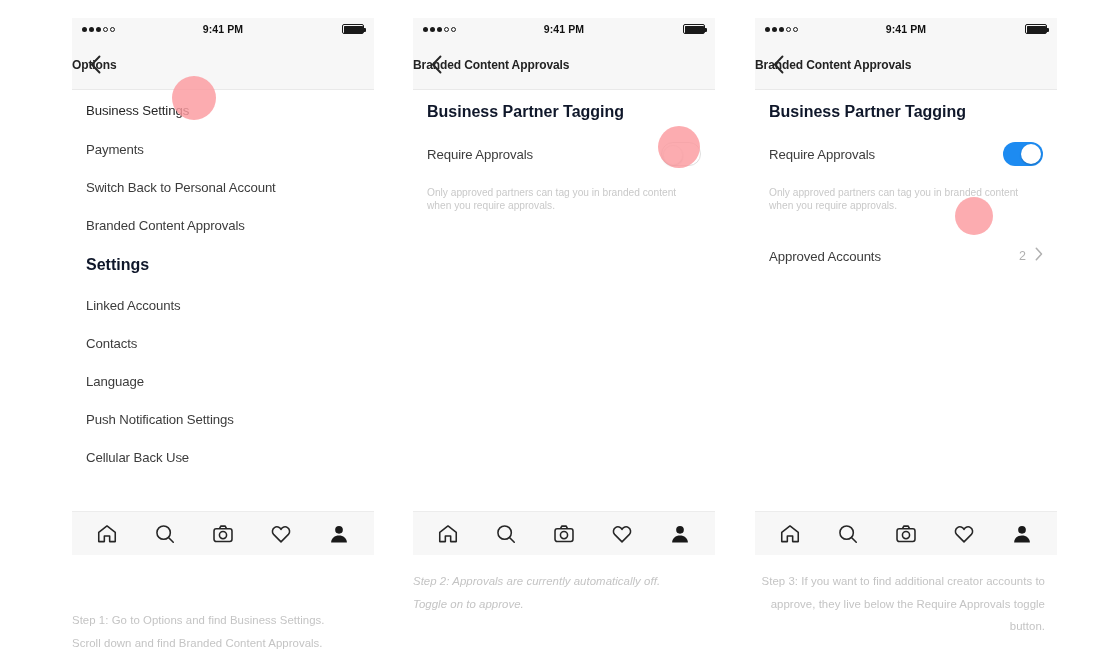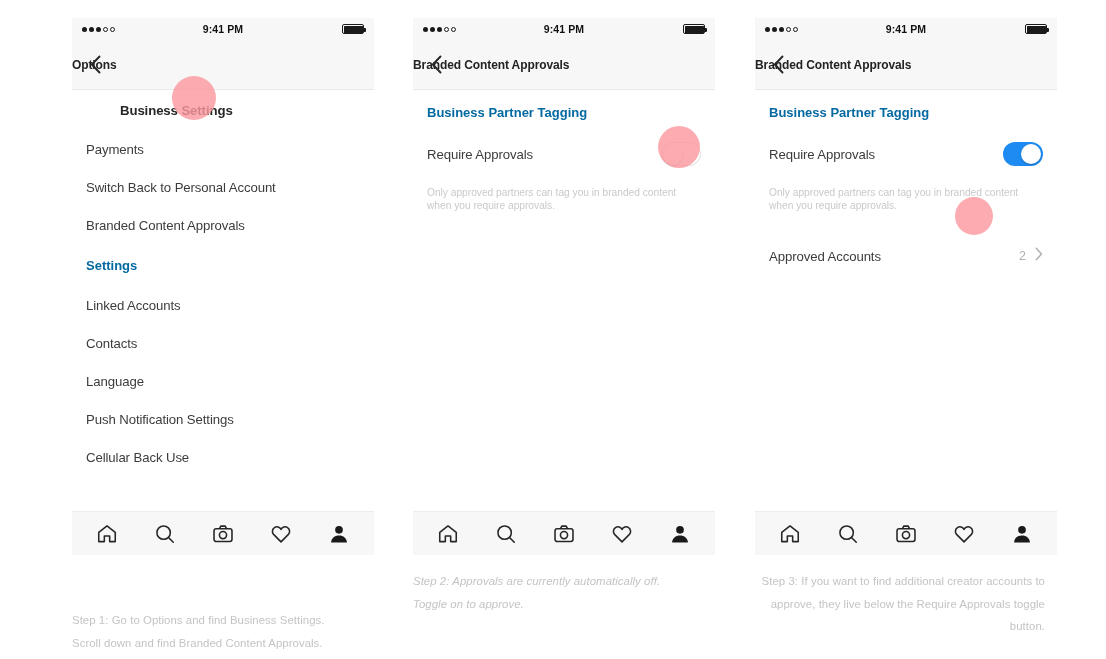--- a/index.html
+++ b/index.html
@@ -123,43 +123,42 @@
     padding: 0 14px;
     height: 38px;
   }
   .row-label {
     font-size: 13.2px;
     color: #3c3c3c;
     letter-spacing: -0.1px;
     white-space: nowrap;
   }
   .row-label.bold {
-    font-weight: bold;
+    font-weight: normal;
     color: #262626;
-    margin-left: 34px;
   }
   .row-right {
     margin-left: auto;
     display: flex;
     align-items: center;
     gap: 9px;
   }
   .count {
     font-size: 12.5px;
     color: #b0b0b0;
   }
 
   .section-title {
     padding: 0 14px;
     height: 42px;
     display: flex;
     align-items: center;
-    font-size: 13px;
+    font-size: 16px;
     font-weight: bold;
-    color: #0369a1;
+    color: #0f172a;
   }
 
   .helper {
     padding: 2px 14px 0 14px;
     font-size: 10.2px;
     line-height: 13px;
     color: #c9c9c9;
     max-width: 285px;
   }
 

